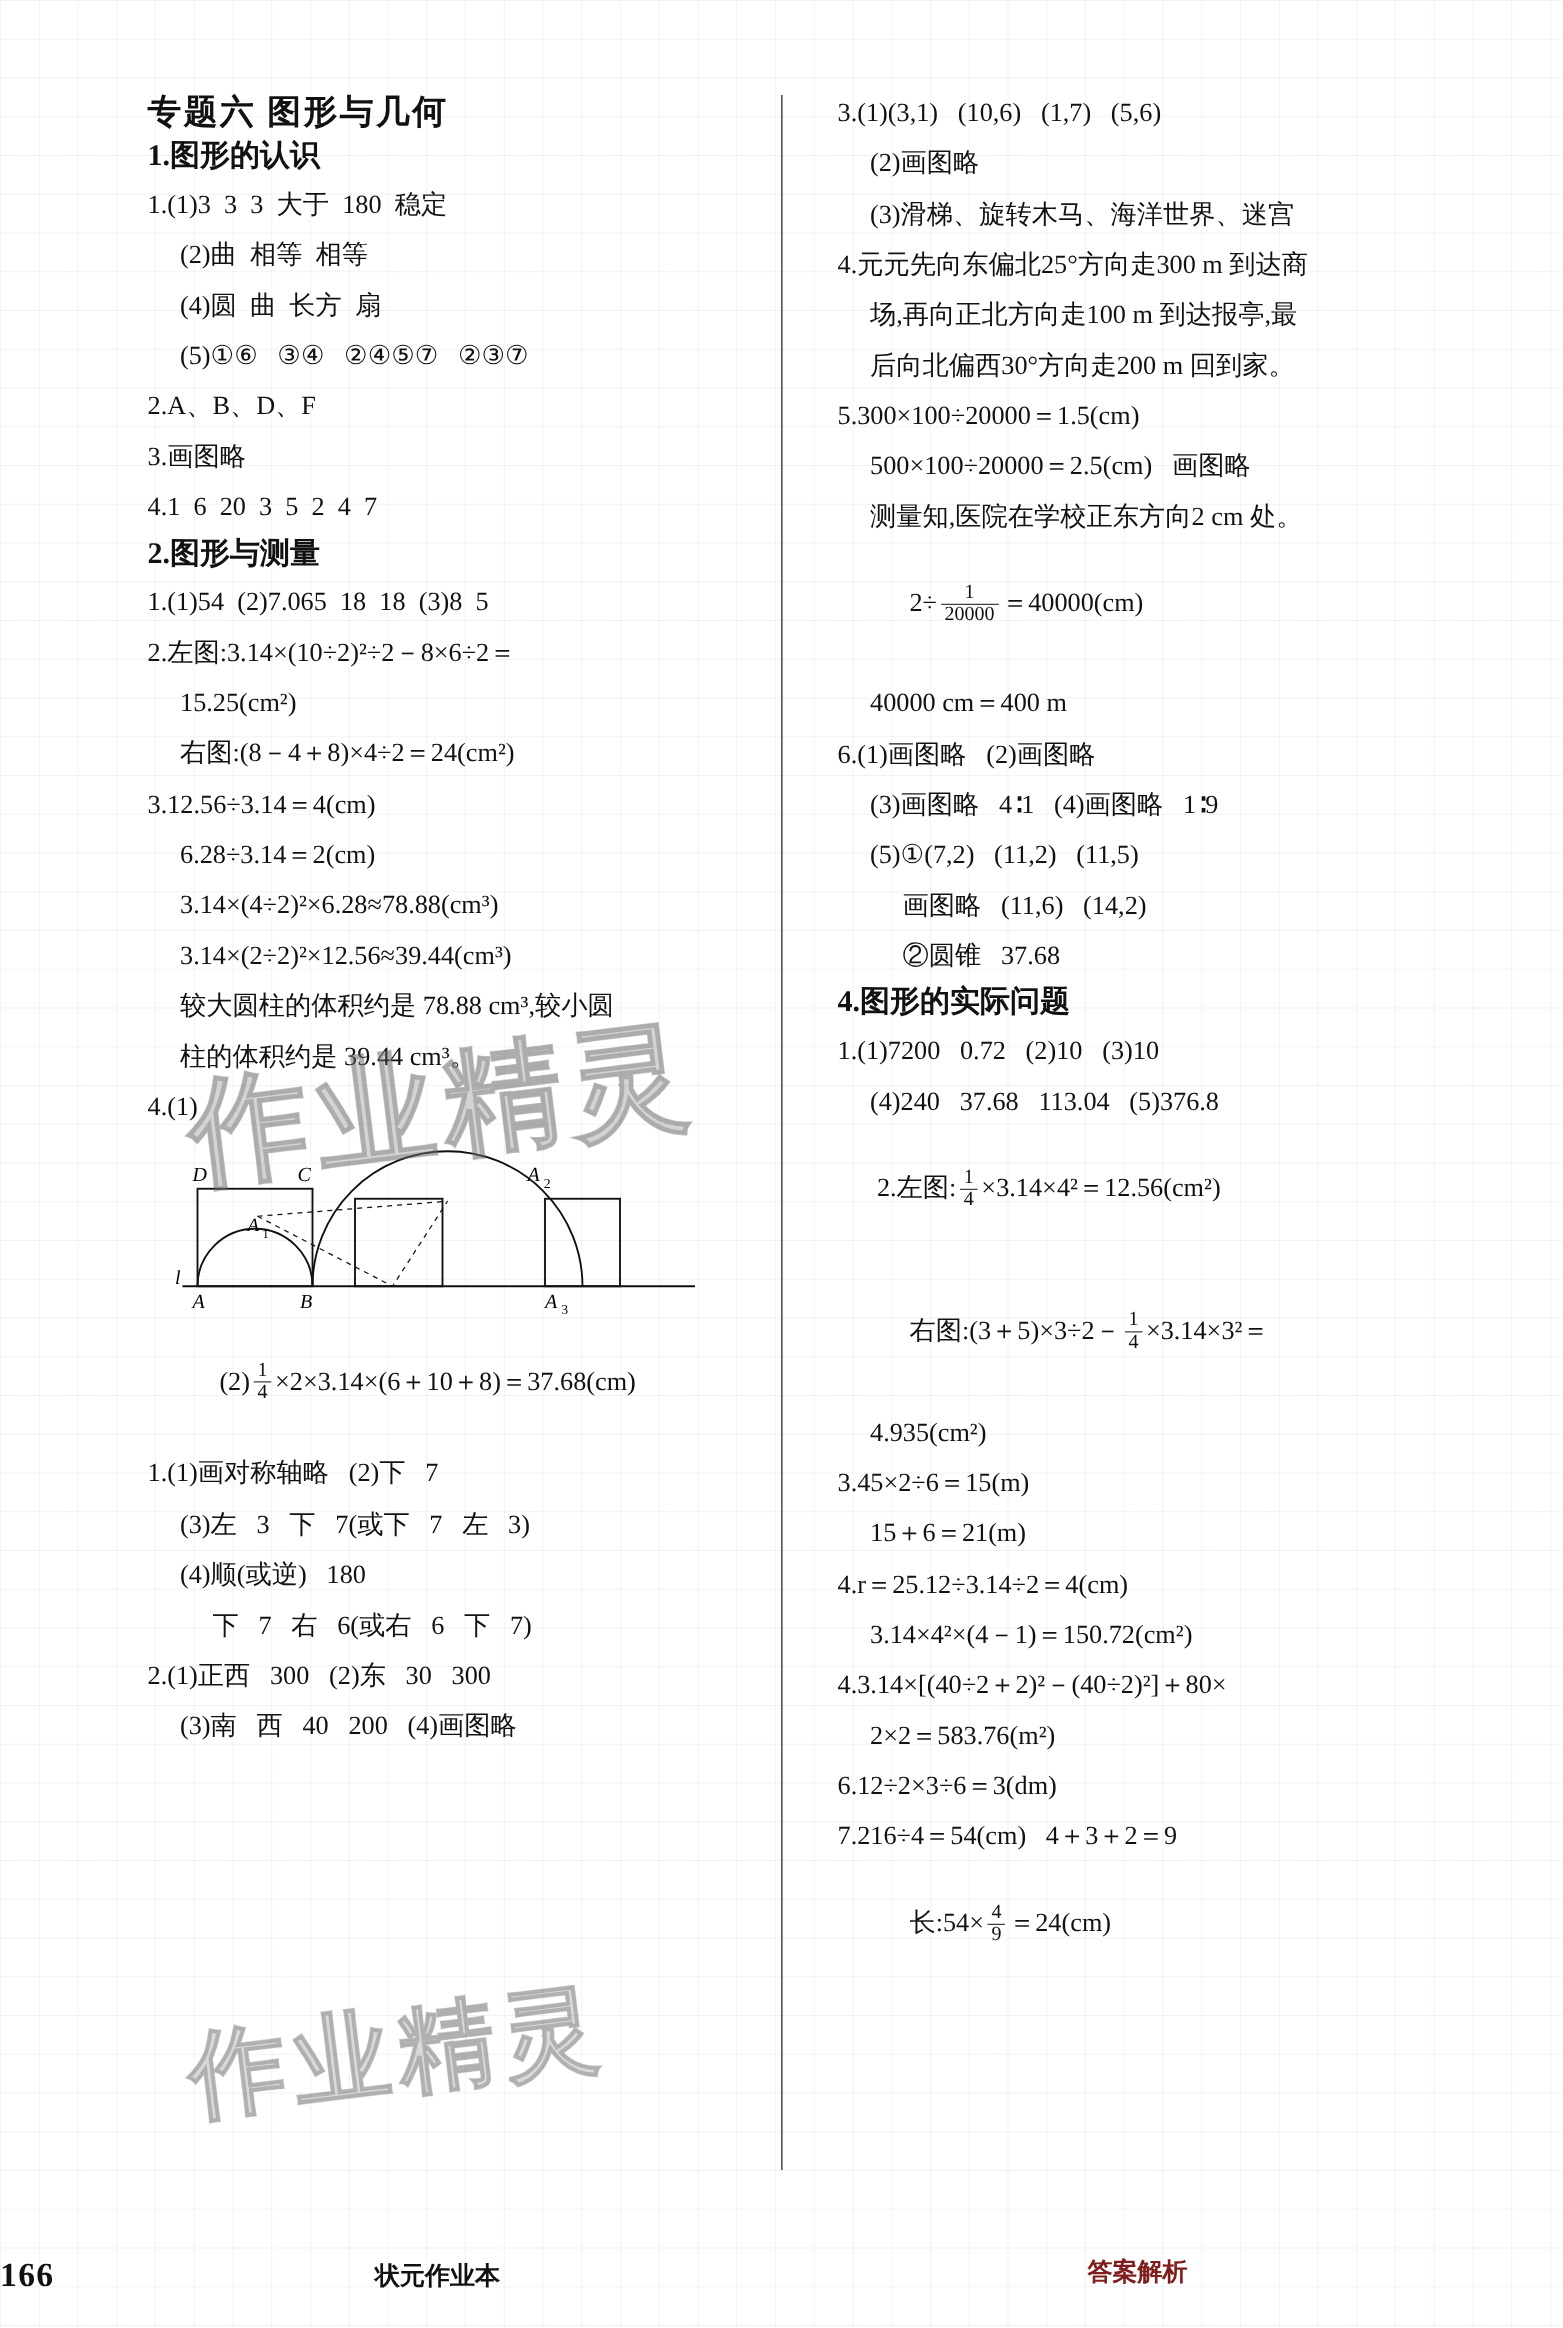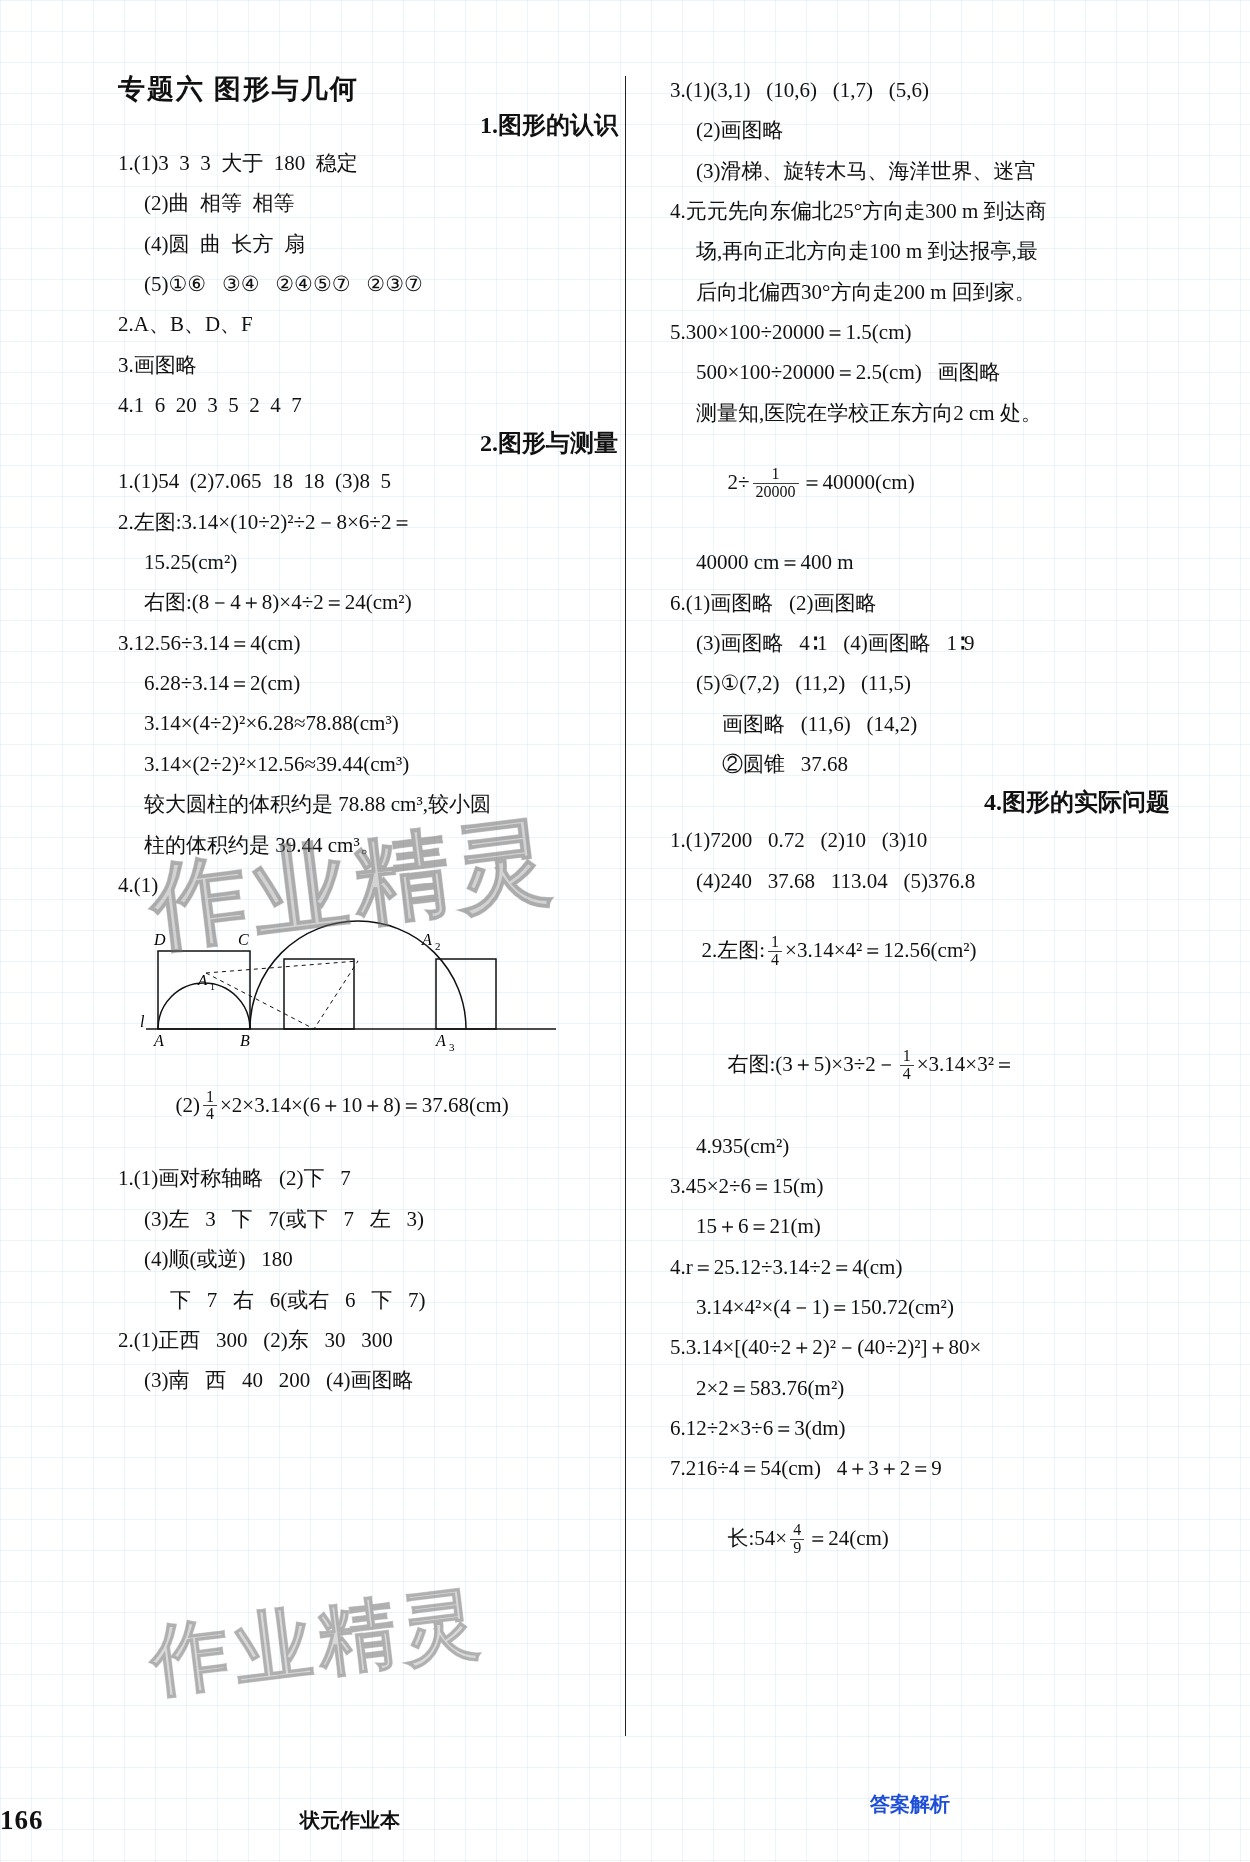--- a/index.html
+++ b/index.html
@@ -53,21 +53,21 @@
   }
   .col-left { left: 35px; margin-left: 23px; }
   .col-right { left: 610px; }
   .main-title {
     font-weight: bold;
     font-size: 27px;
     letter-spacing: 2px;
     margin: 0 0 8px 0;
   }
   .sub-title {
-    text-align: right;
+    text-align: left;
     font-weight: bold;
     font-size: 24px;
     margin: 10px 0 12px 0;
   }
   .line {
     margin: 0 0 12px 0;
     white-space: pre-wrap;
     font-size: 21px;
     line-height: 1.35;
   }
@@ -115,24 +115,24 @@
     position: absolute;
     left: 300px;
     bottom: 2px;
     font-weight: bold;
     font-size: 20px;
     color: #111;
   }
   .footer .fr {
     position: absolute;
     right: 300px;
-    bottom: 18px;
+    bottom: 5px;
     font-weight: bold;
     font-size: 20px;
-    color: #1d4ed8;
+    color: #7f1d1d;
   }
 
   
   .watermark {
     position: absolute;
     z-index: 6;
     color: rgba(110,110,110,0.30);
     font-weight: bold;
     font-family: "Liberation Sans", sans-serif;
     letter-spacing: 6px;
@@ -265,21 +265,21 @@
 
     <div class="line indent" style="margin-bottom:20px;">
       <span>右图:(3＋5)×3÷2－</span><span class="frac"><span class="nu">1</span><span class="de">4</span></span><span>×3.14×3²＝</span>
     </div>
 
     <div class="line indent">4.935(cm²)</div>
     <div class="line">3.45×2÷6＝15(m)</div>
     <div class="line indent">15＋6＝21(m)</div>
     <div class="line">4.r＝25.12÷3.14÷2＝4(cm)</div>
     <div class="line indent">3.14×4²×(4－1)＝150.72(cm²)</div>
-    <div class="line">5.3.14×[(40÷2＋2)²－(40÷2)²]＋80×</div>
+    <div class="line">4.3.14×[(40÷2＋2)²－(40÷2)²]＋80×</div>
     <div class="line indent">2×2＝583.76(m²)</div>
     <div class="line">6.12÷2×3÷6＝3(dm)</div>
     <div class="line">7.216÷4＝54(cm)   4＋3＋2＝9</div>
 
     <div class="line indent">
       <span>长:54×</span><span class="frac"><span class="nu">4</span><span class="de">9</span></span><span>＝24(cm)</span>
     </div>
   </div>
 </div>
 

